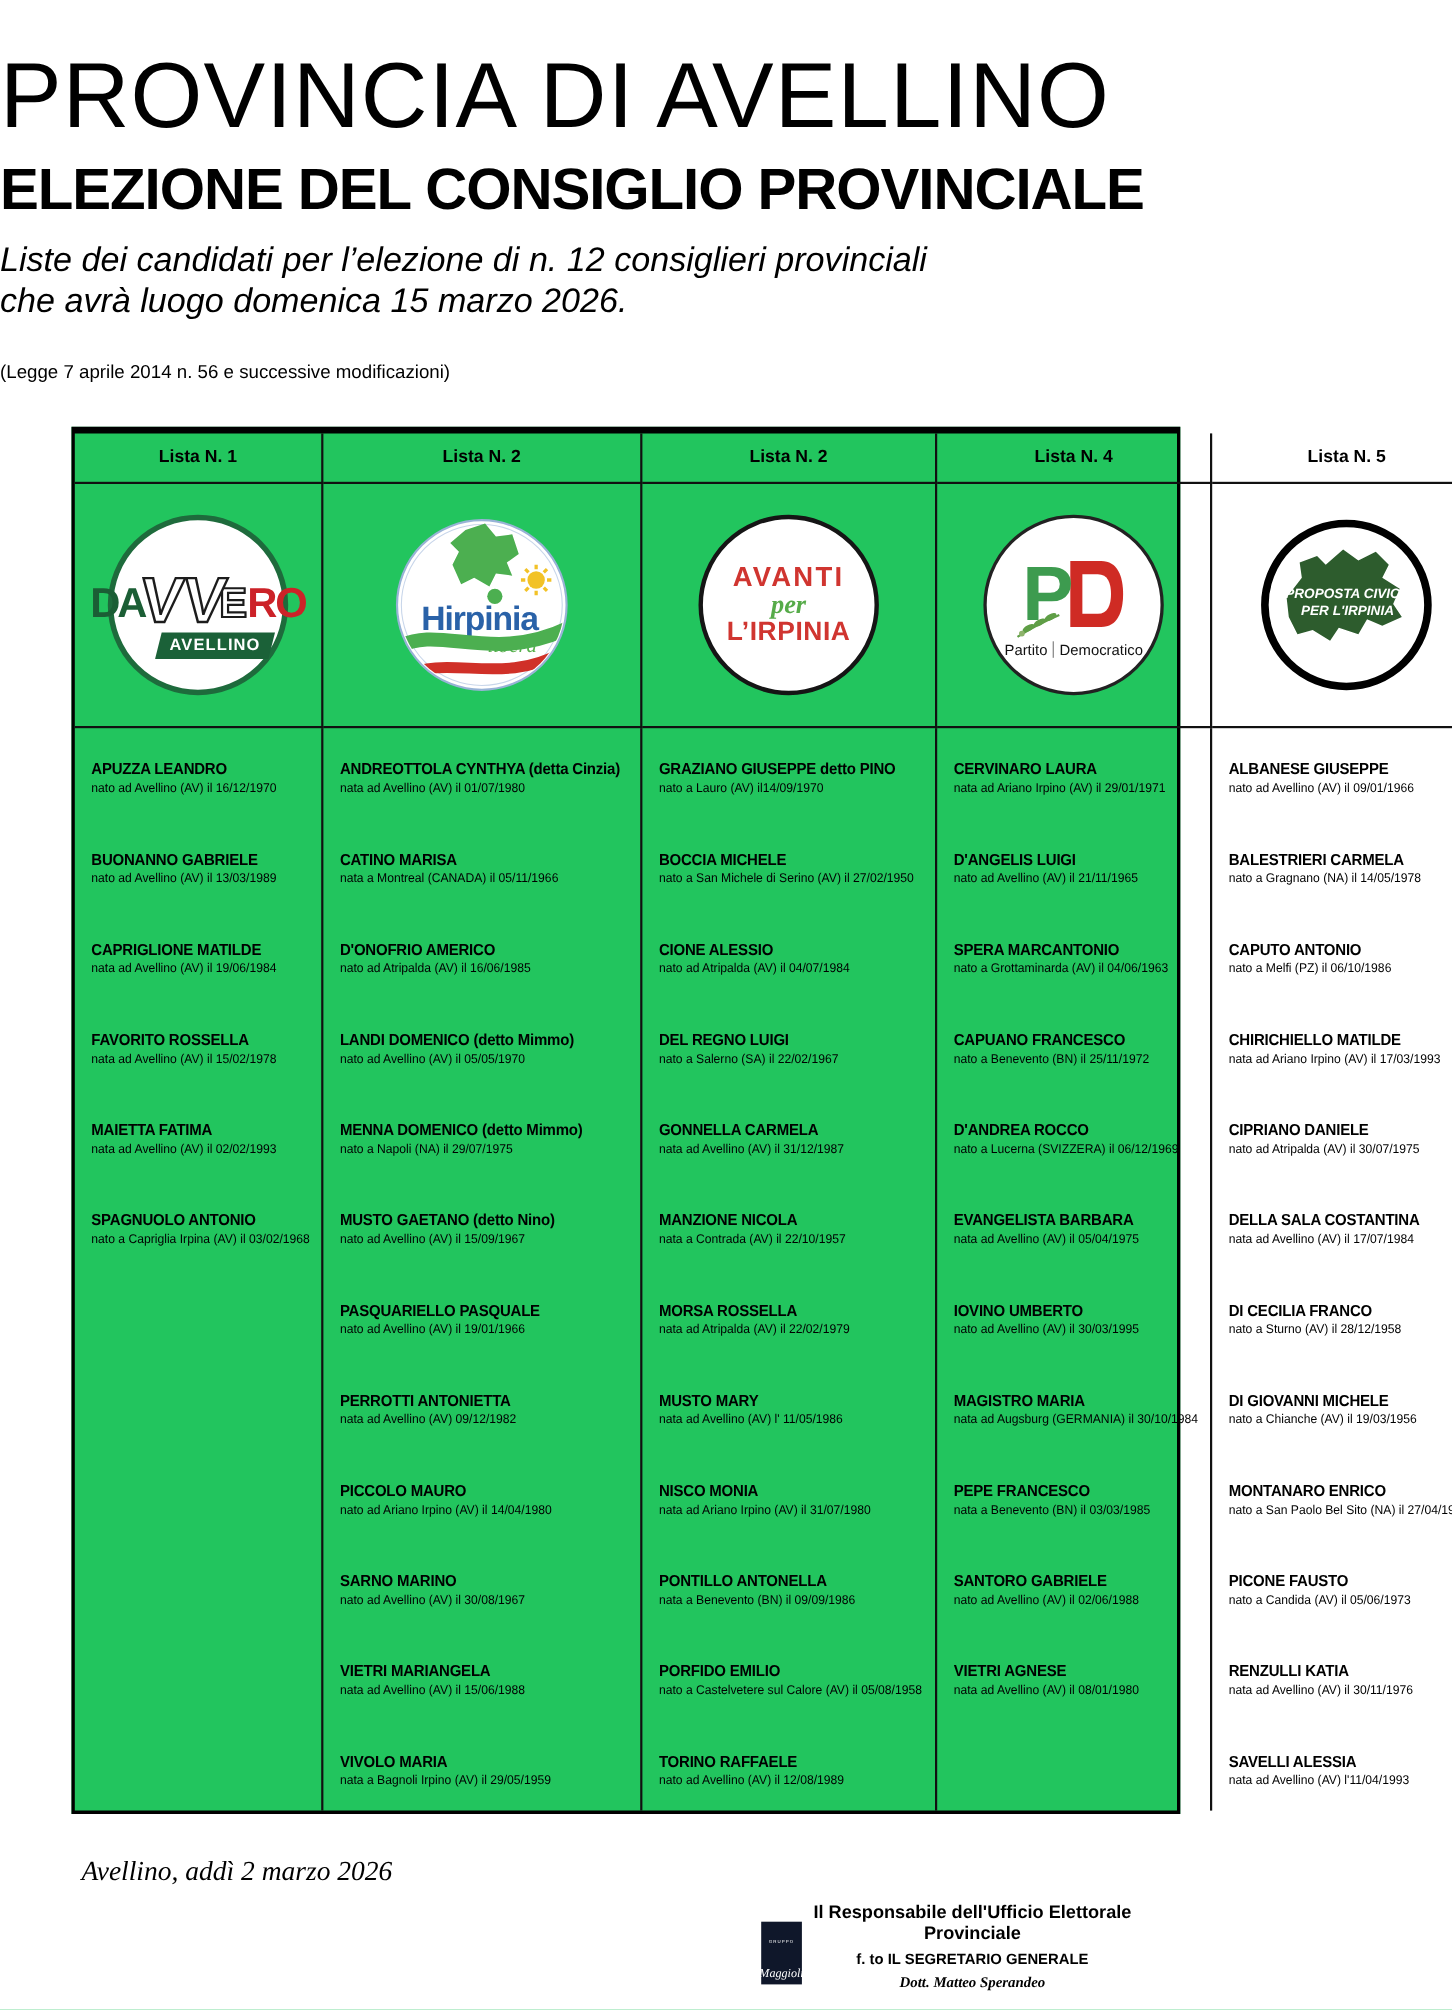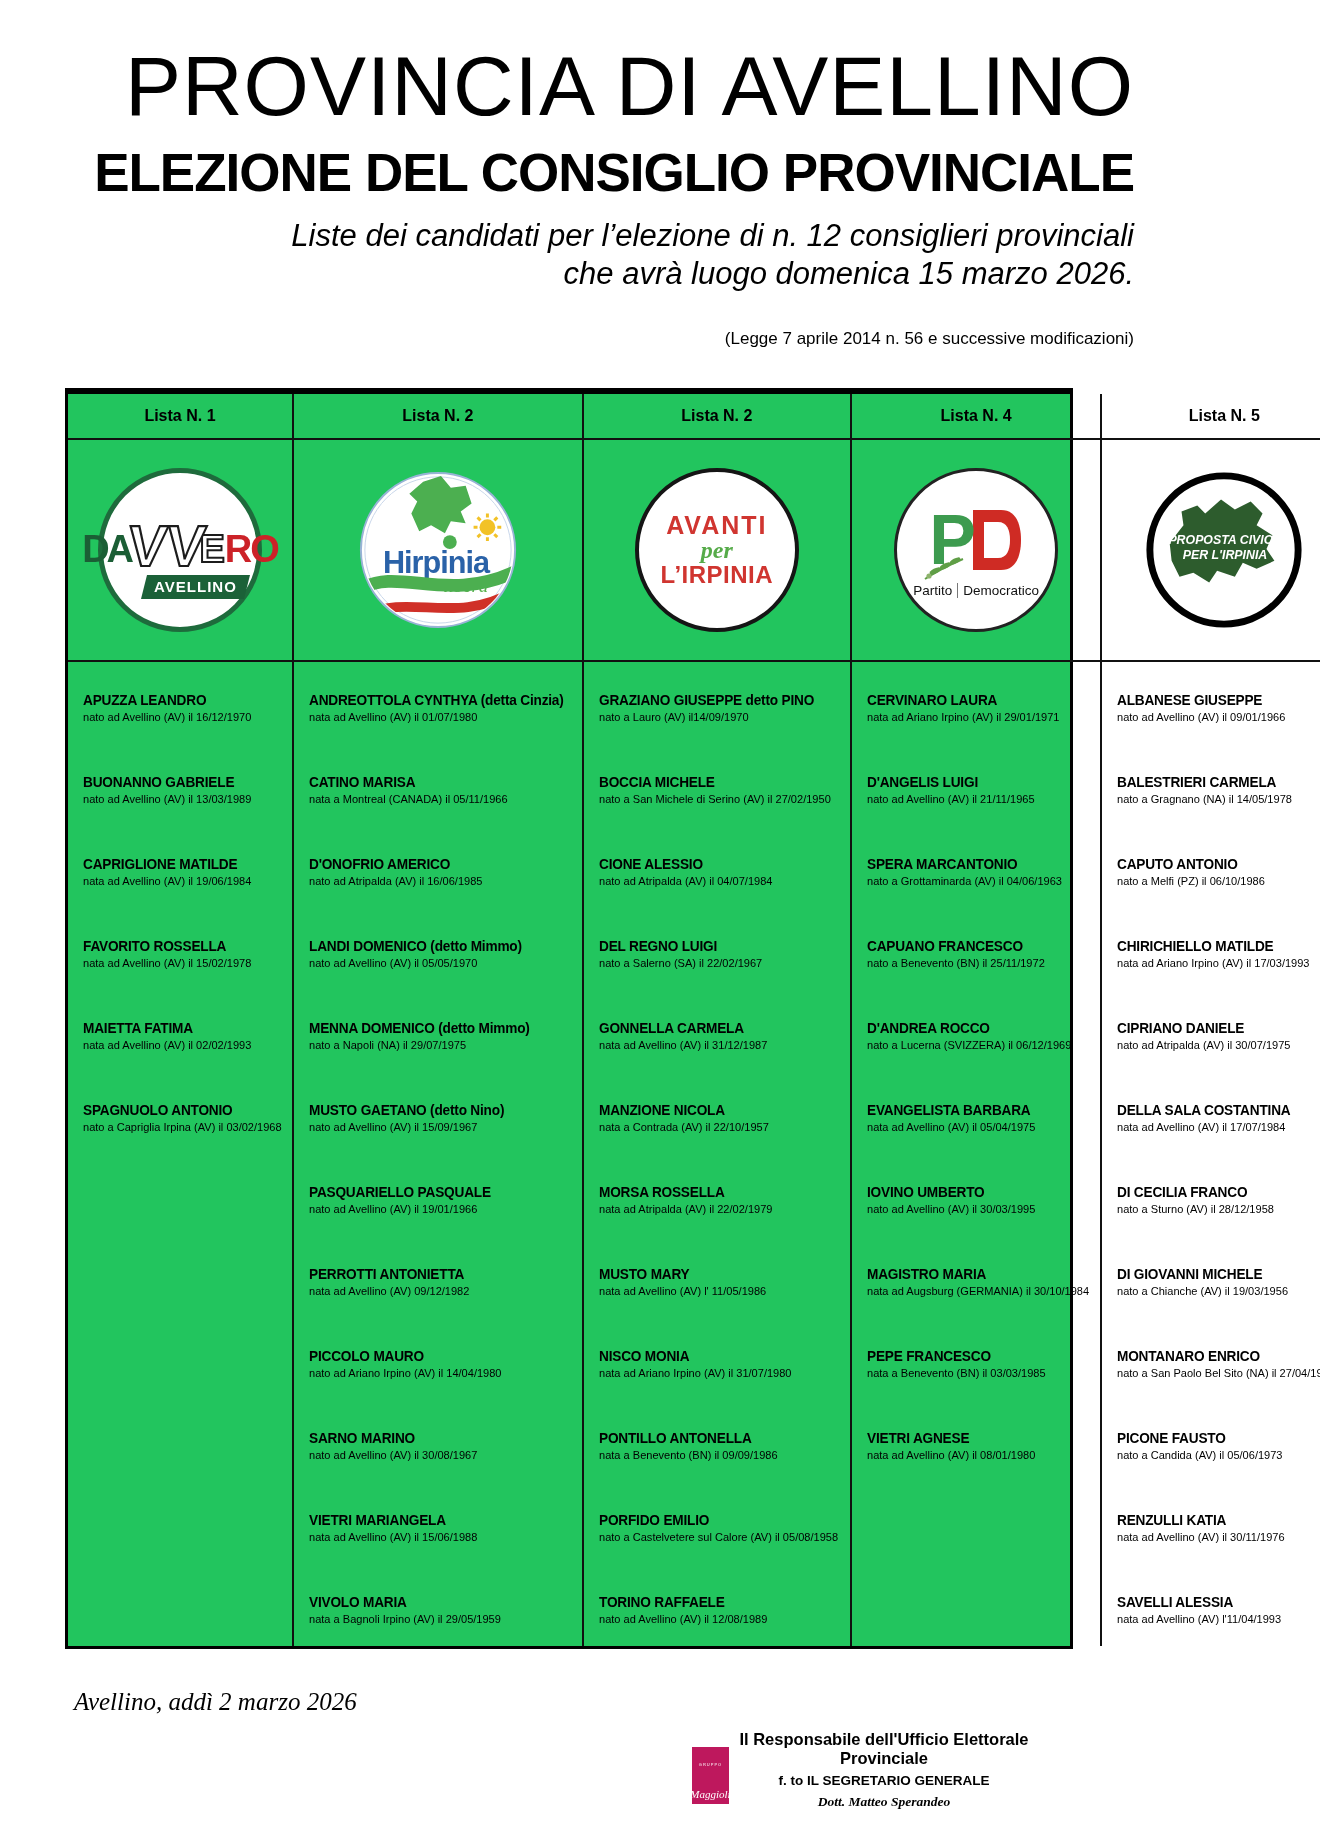--- a/index.html
+++ b/index.html
@@ -1,19 +1,19 @@
 <!DOCTYPE html>
 <html><head>
 <meta charset="utf-8">
 <style>
   html,body {margin:0; padding:0;}
   body {width:1320px; height:1827px; background:#fff; font-family:"Liberation Sans", sans-serif; color:#000; position:relative; overflow:hidden;}
 
   
-  .header {position:absolute; top:0; left:0; width:1134px; text-align:right;}
+  .header {position:absolute; top:0; left:0; width:1134px; text-align:left;}
   .title {margin-top:44px; font-size:84px; font-weight:400; letter-spacing:1px; white-space:nowrap; line-height:1;}
   .subtitle {margin-top:18px; font-size:53px; font-weight:700; letter-spacing:-1px; white-space:nowrap; line-height:1;}
   .desc {margin-top:18px; font-style:italic; font-size:31px; line-height:38px;}
   .law {margin-top:36px; font-size:17px;}
 
   
   .lists-table {position:absolute; left:65px; top:388px; width:1002px; border:3px solid #000; border-top-width:6px; display:grid; grid-template-columns:repeat(5,1fr); background:#22c55e;}
   .th {height:44px; display:flex; align-items:center; justify-content:center; font-weight:700; font-size:16px; border-right:2px solid #111; border-bottom:2px solid #111;}
   .logo-cell {height:220px; display:flex; align-items:center; justify-content:center; border-right:2px solid #111; border-bottom:2px solid #111;}
   .cand-cell {height:984px; border-right:2px solid #111; padding:30px 2px 0 15px; box-sizing:border-box;}
@@ -40,21 +40,21 @@
 
   .pd {border:3px solid #222;}
   .pd-letters {display:flex; align-items:center; margin-top:2px;}
   .pd-p {font-size:70px; font-weight:800; color:#3d9b4f; line-height:1; margin-right:-5px; position:relative; z-index:2;}
   .pd-caption {margin-top:8px; display:flex; align-items:center; gap:5px; font-size:13.5px; color:#111;}
   .pd-sep {width:1px; height:15px; background:#777;}
   .pd-sprig {position:absolute; left:26px; bottom:48px; z-index:3;}
 
   
   .place-date {position:absolute; left:74px; top:1688px; font-family:"Liberation Serif", serif; font-style:italic; font-size:25px;}
-  .maggioli {position:absolute; left:692px; top:1747px; width:37px; height:57px; background:#be185d; display:flex; flex-direction:column; align-items:center; justify-content:space-between; padding:15px 2px 4px; box-sizing:border-box;}
+  .maggioli {position:absolute; left:692px; top:1747px; width:37px; height:57px; background:#0f172a; display:flex; flex-direction:column; align-items:center; justify-content:space-between; padding:15px 2px 4px; box-sizing:border-box;}
   .mg-group {font-size:4px; color:#fff; letter-spacing:1px;}
   .mg-name {font-family:"Liberation Serif", serif; color:#fff; font-size:11px; font-style:italic;}
   .signature {position:absolute; left:714px; top:1730px; width:340px; text-align:center;}
   .sig1 {font-weight:700; font-size:16.5px;}
   .sig2 {font-weight:700; font-size:13.5px; margin-top:5px;}
   .sig3 {font-family:"Liberation Serif", serif; font-style:italic; font-weight:700; font-size:13.5px; margin-top:6px;}
 </style>
 </head>
 <body>
 
@@ -319,20 +319,24 @@
       </div>
       <div class="entry">
         <div class="cand-name">MAGISTRO MARIA</div>
         <div class="cand-detail">nata ad Augsburg (GERMANIA) il 30/10/1984</div>
       </div>
       <div class="entry">
         <div class="cand-name">PEPE FRANCESCO</div>
         <div class="cand-detail">nata a Benevento (BN) il 03/03/1985</div>
       </div>
       <div class="entry">
+        <div class="cand-name">SANTORO GABRIELE</div>
+        <div class="cand-detail">nato ad Avellino (AV) il 02/06/1988</div>
+      </div>
+      <div class="entry">
         <div class="cand-name">VIETRI AGNESE</div>
         <div class="cand-detail">nata ad Avellino (AV) il 08/01/1980</div>
       </div>
     </div>
   <div class="cand-cell last">
       <div class="entry">
         <div class="cand-name">ALBANESE GIUSEPPE</div>
         <div class="cand-detail">nato ad Avellino (AV) il 09/01/1966</div>
       </div>
       <div class="entry">

